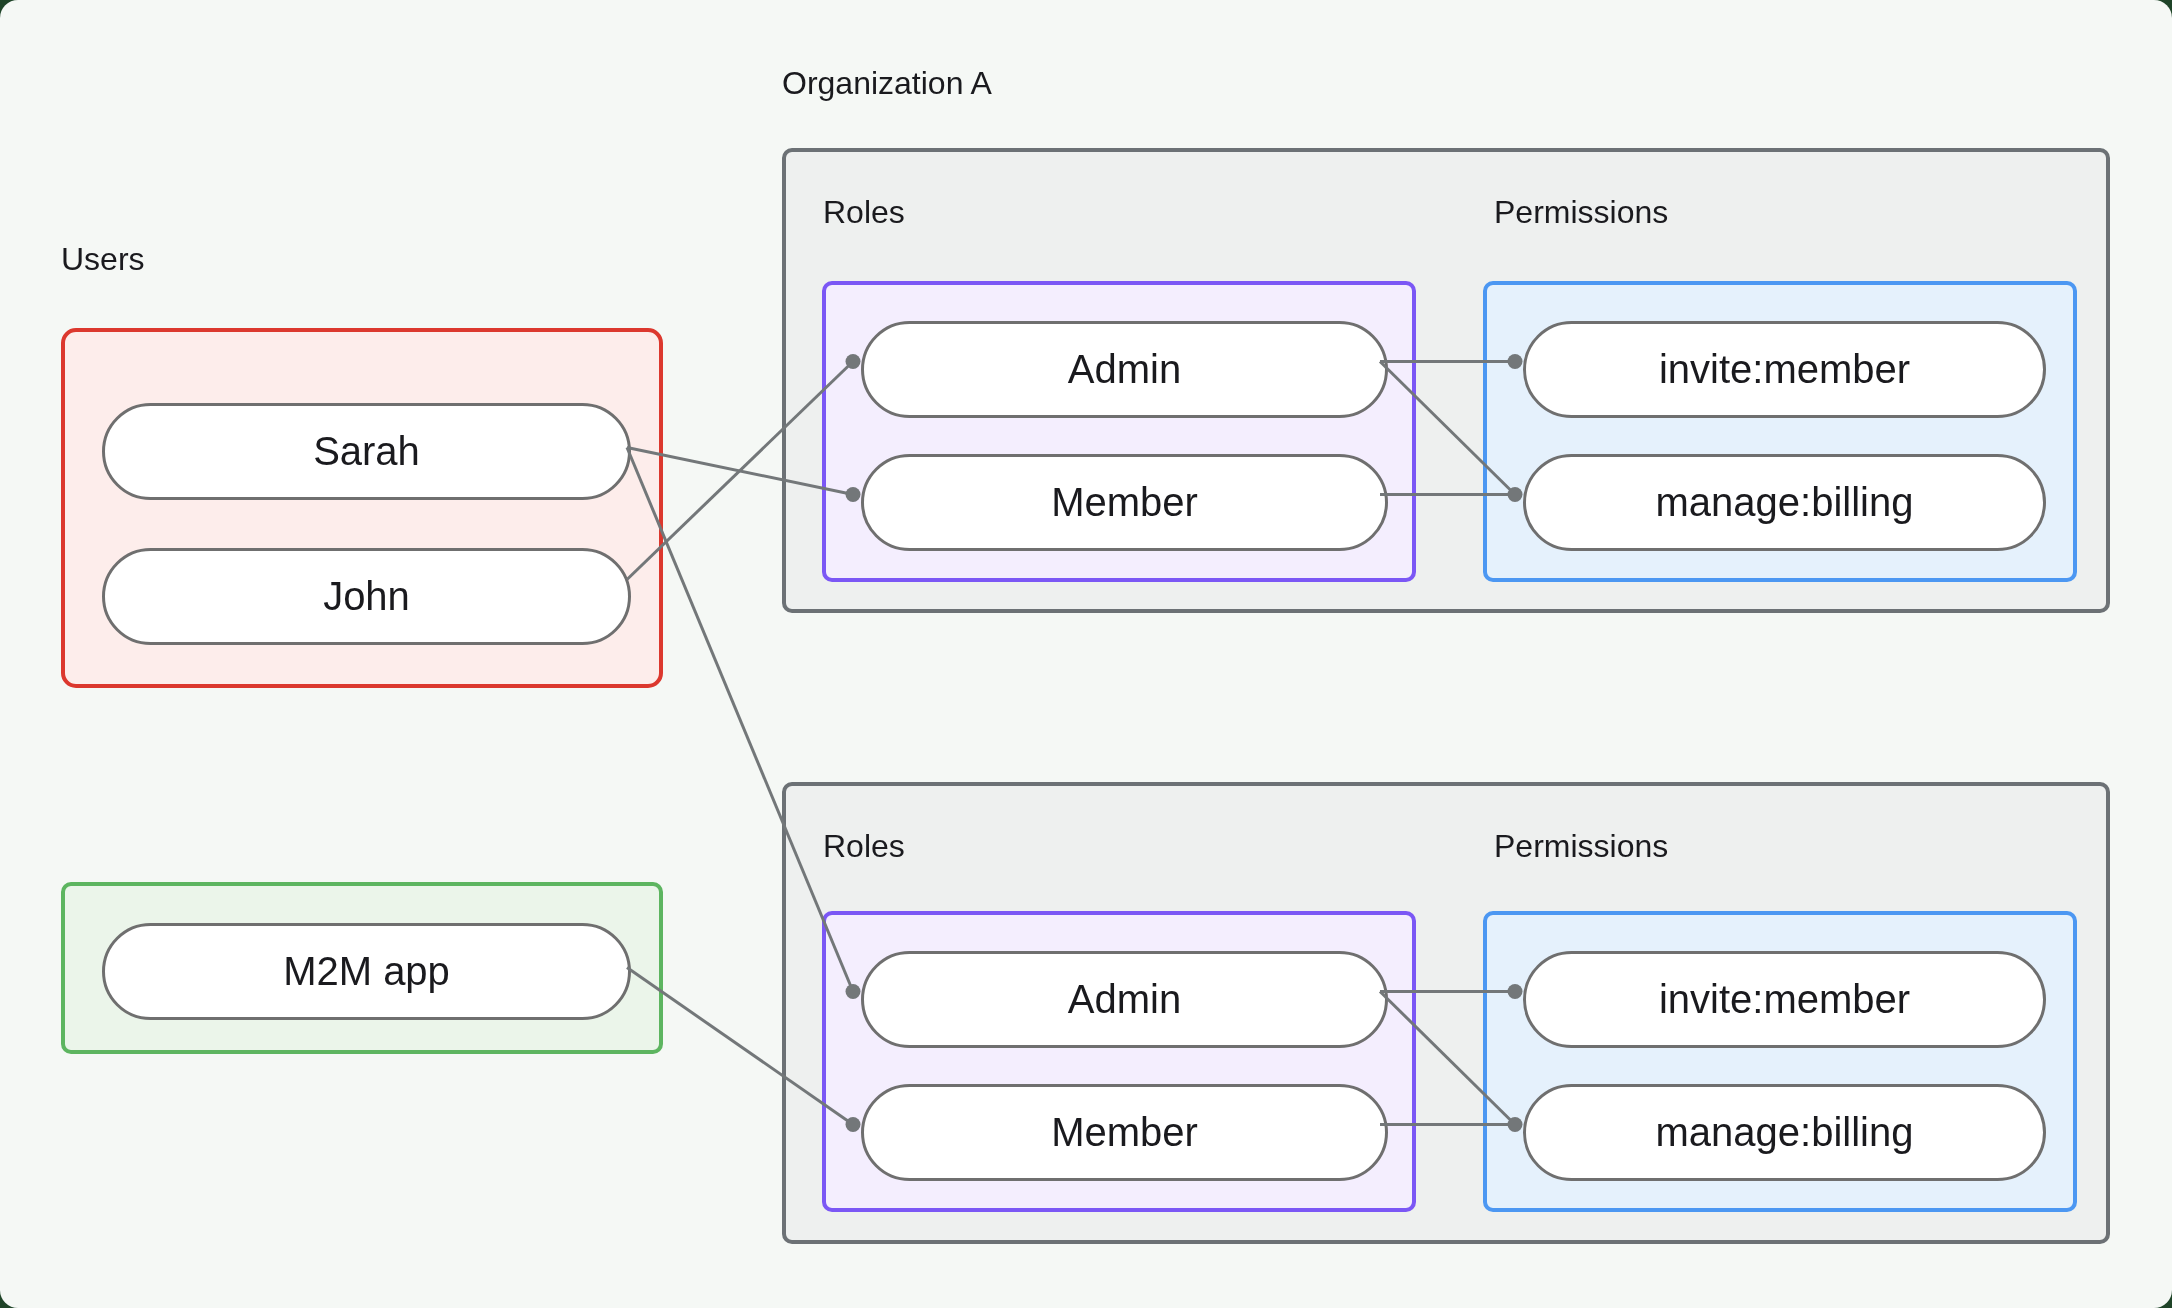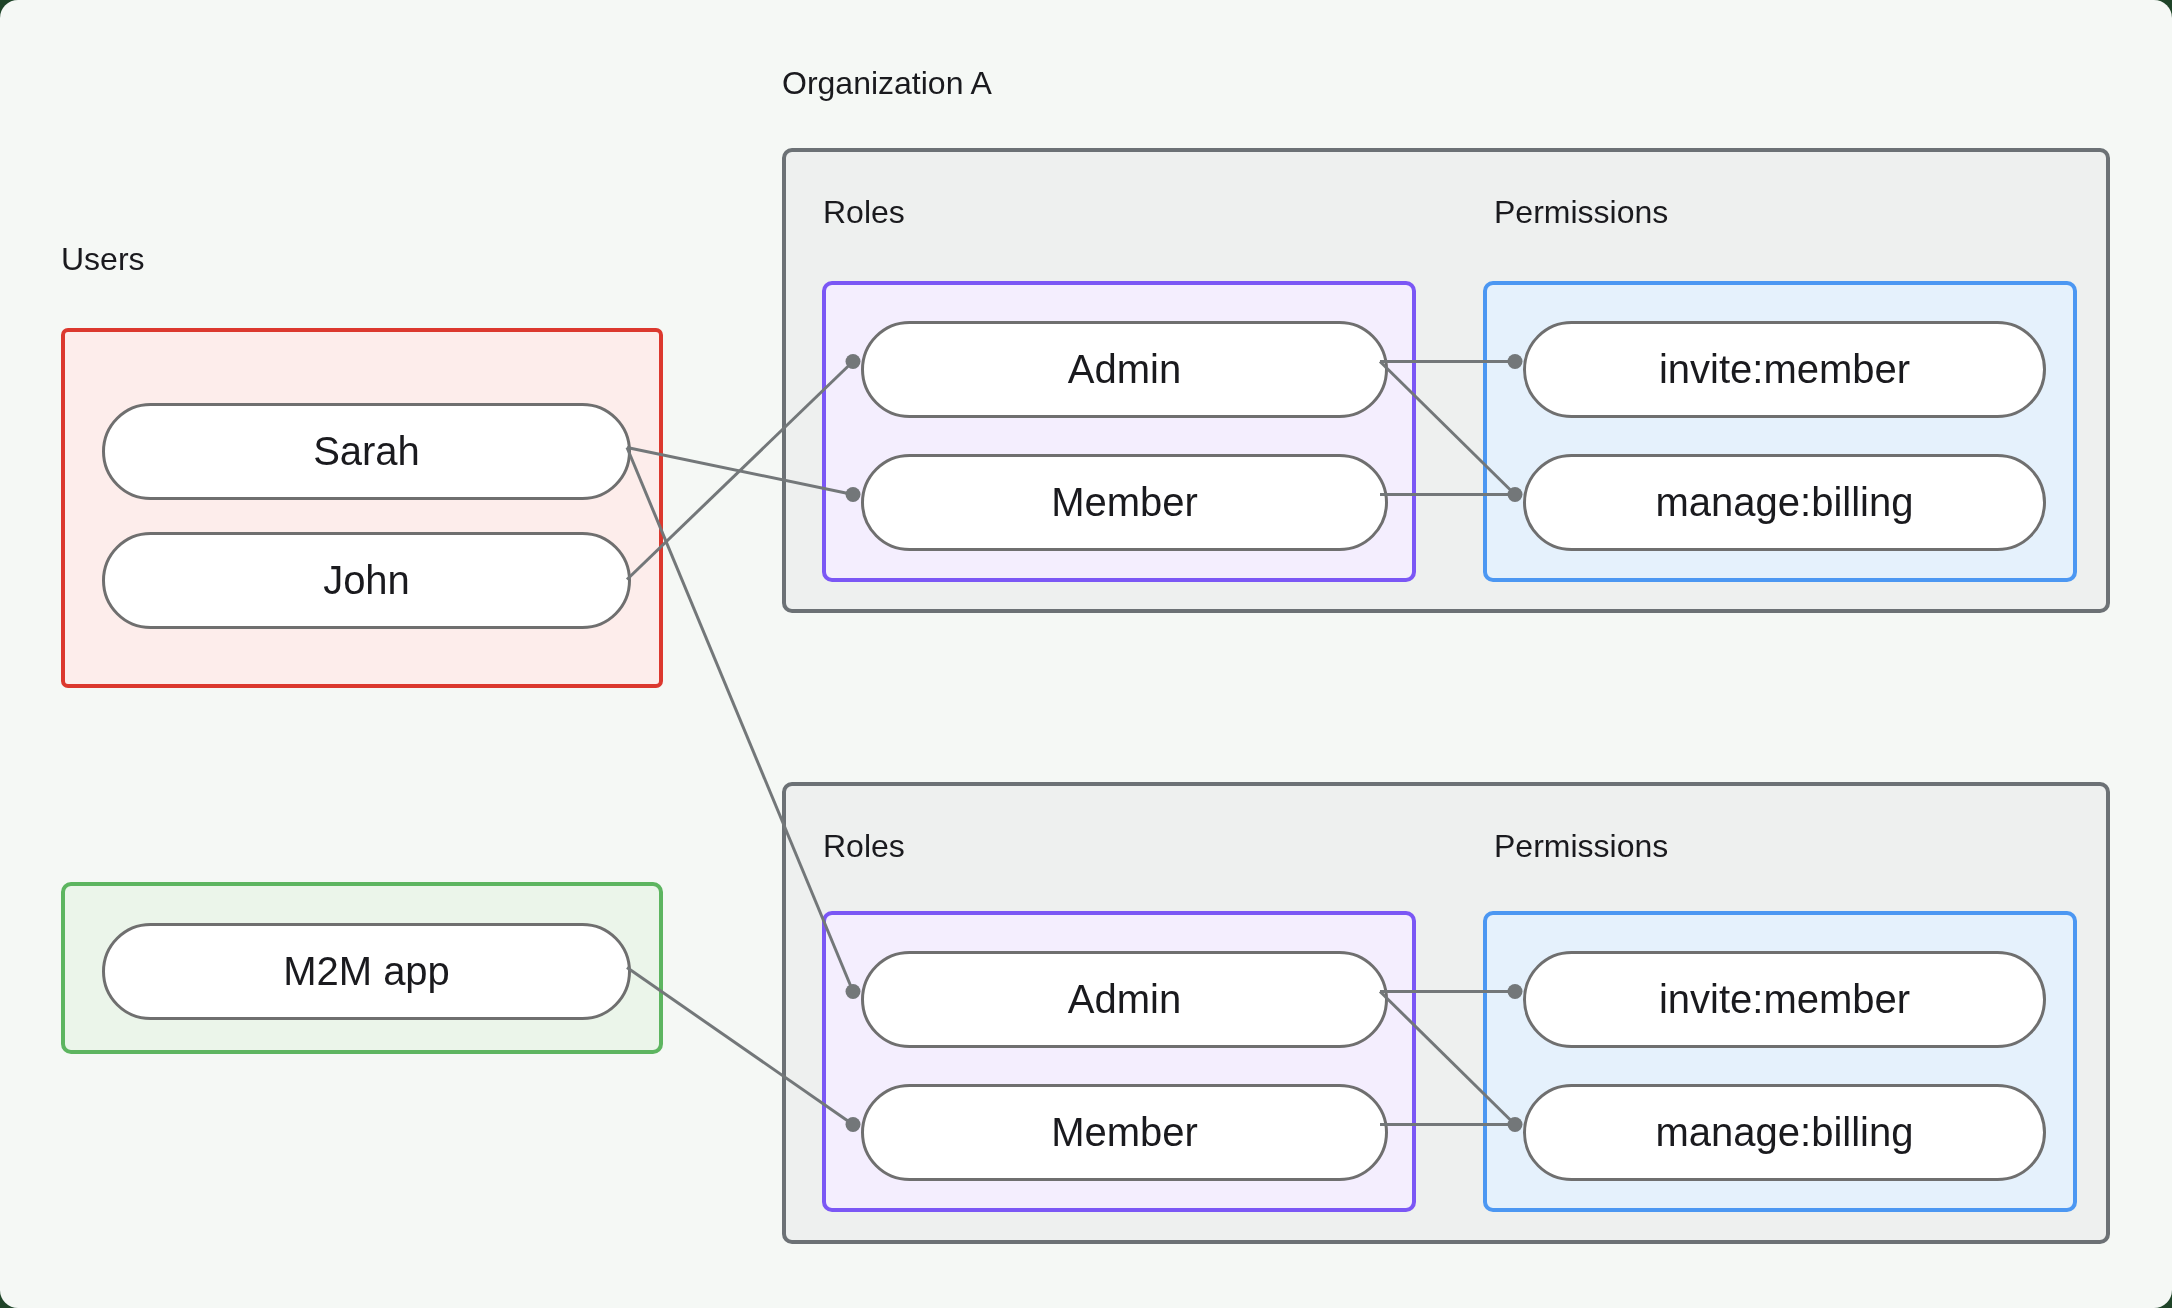--- a/index.html
+++ b/index.html
@@ -41,21 +41,21 @@
     border: 4px solid var(--c-purple, #7b57f5);
   }
   .sub-box.permissions {
     background: var(--c-blue-bg, #e5f1fc);
     border: 4px solid var(--c-blue, #4c97f2);
   }
   .users-box {
     position: absolute;
     background: var(--c-red-bg, #fdedeb);
     border: 4px solid var(--c-red, #dc382e);
-    border-radius: 7px;
+    border-radius: 15px;
     box-sizing: border-box;
   }
   .m2m-box {
     position: absolute;
     background: var(--c-green-bg, #ebf5ea);
     border: 4px solid var(--c-green, #5db560);
     border-radius: 10px;
     box-sizing: border-box;
     padding-left: 44px;
   }
@@ -91,21 +91,21 @@
   }
 </style>
 </head>
 <body>
 
 <div id="canvas" style="--c-page: #f5f8f5; --c-ink: #1a1a1e; --c-line: #737779; --c-org-bg: #eef0ef; --c-org-border: #6c7175; --c-pill-border: #6f6f6f; --c-red: #dc382e; --c-red-bg: #fdedeb; --c-green: #5db560; --c-green-bg: #ebf5ea; --c-purple: #7b57f5; --c-purple-bg: #f4eefe; --c-blue: #4c97f2; --c-blue-bg: #e5f1fc;">
 
   <div class="group-label" style="left:61px; top:241px;">Users</div>
   <div class="users-box" style="left:61px; top:328px; width:602px; height:360px;">
     <div class="pill" style="left:37px; top:71px; width:529px;">Sarah</div>
-    <div class="pill" style="left:37px; top:200px; width:529px;text-align:right;">John</div>
+    <div class="pill" style="left:37px; top:216px; width:529px;text-align:right;">John</div>
   </div>
 
   <div class="m2m-box" style="left:61px; top:882px; width:602px; height:172px;">
     <div class="pill" style="left:37px; top:37px; width:529px;">M2M app</div>
   </div>
 
   <div class="group-label" style="left:782px; top:65px;">Organization A</div>
   <div class="org-box" style="left:782px; top:148px; width:1328px; height:465px;">
     <div class="group-label" style="left:37px; top:42px;">Roles</div>
     <div class="group-label" style="left:708px; top:42px;">Permissions</div>

